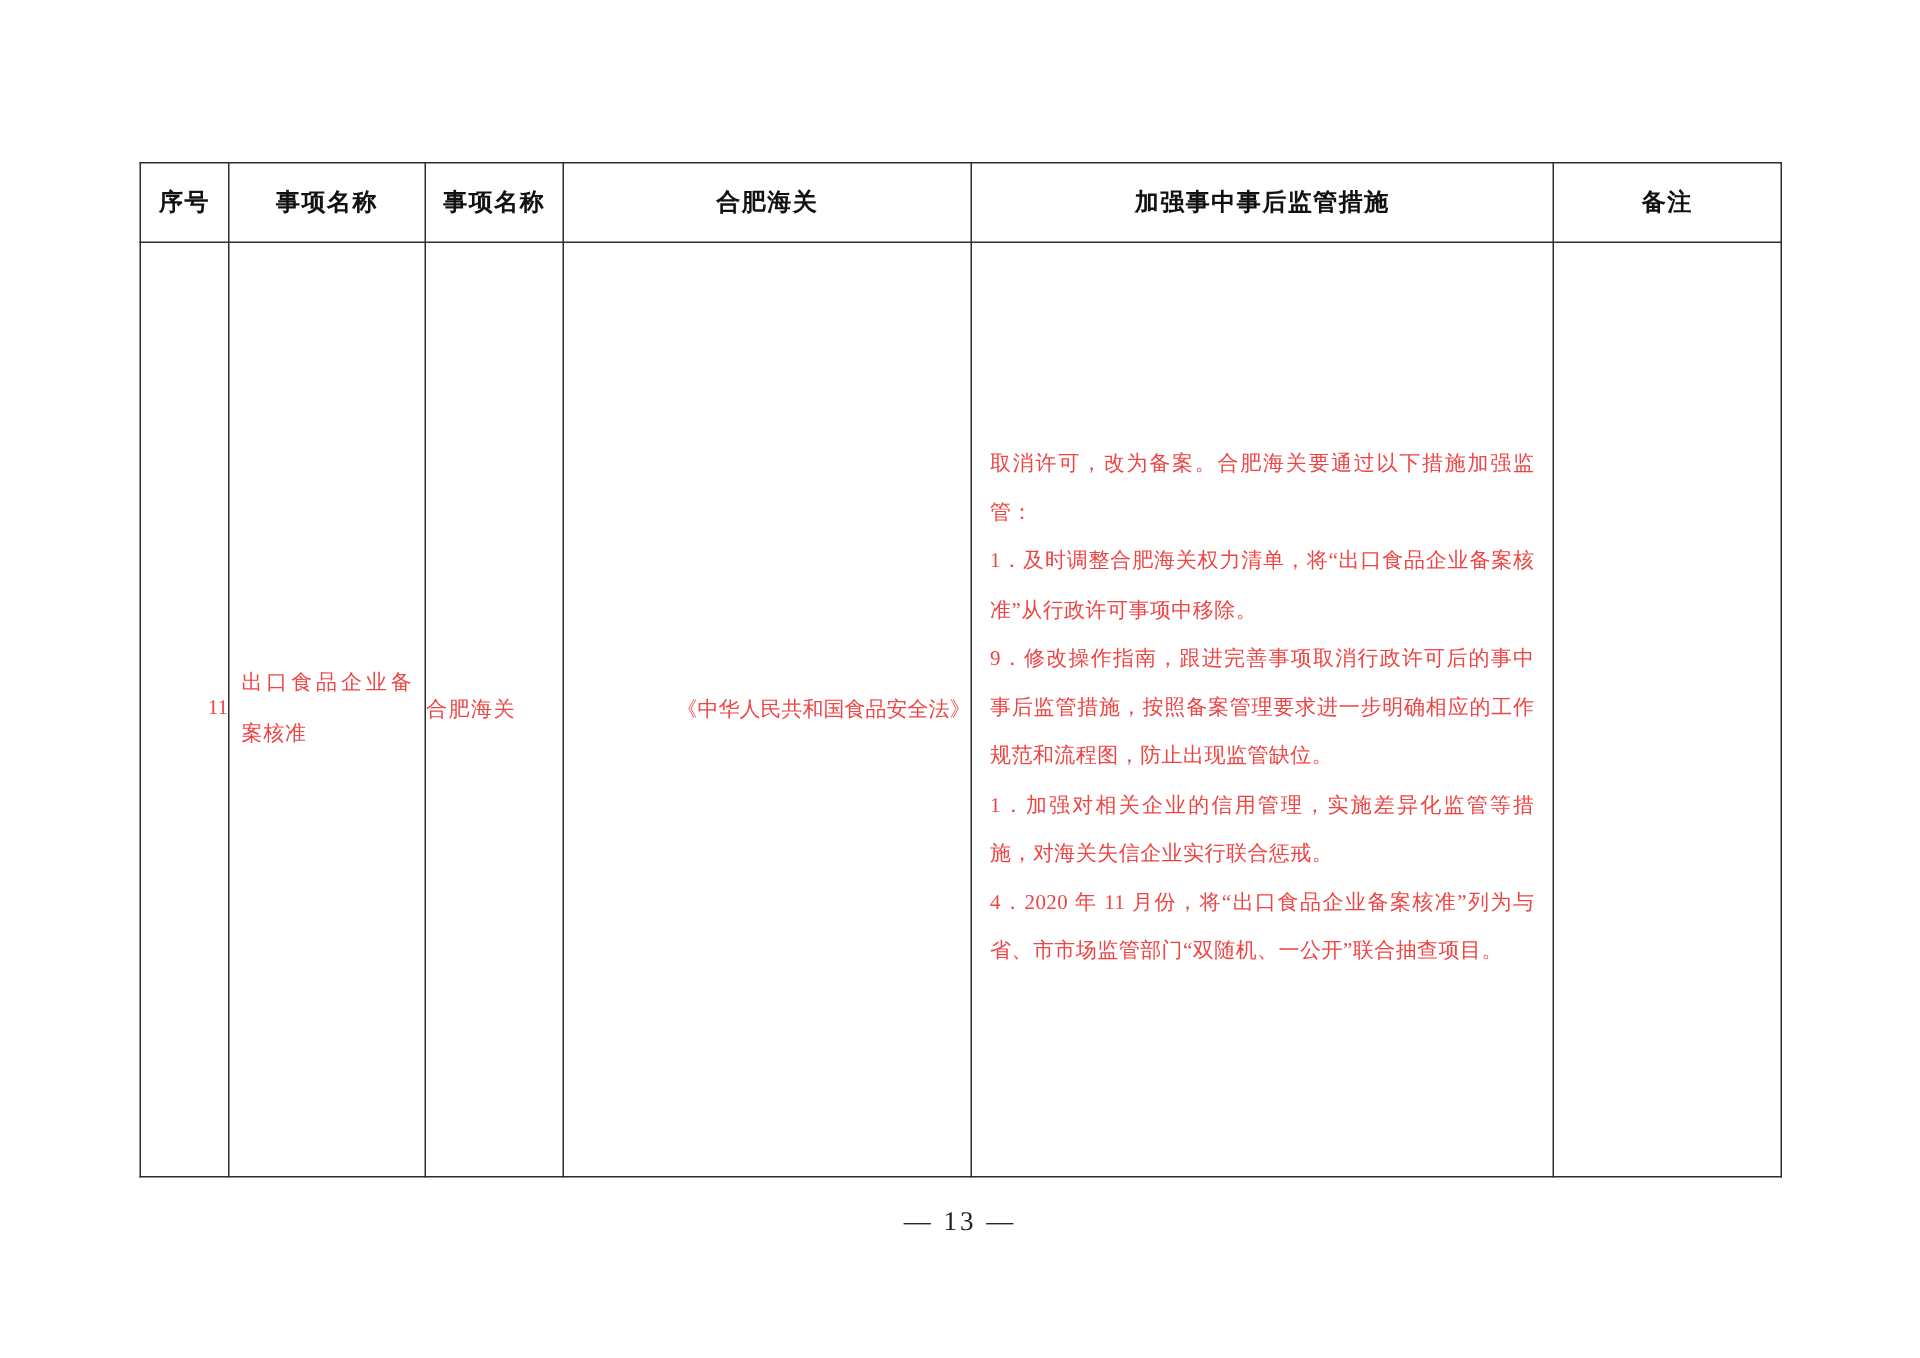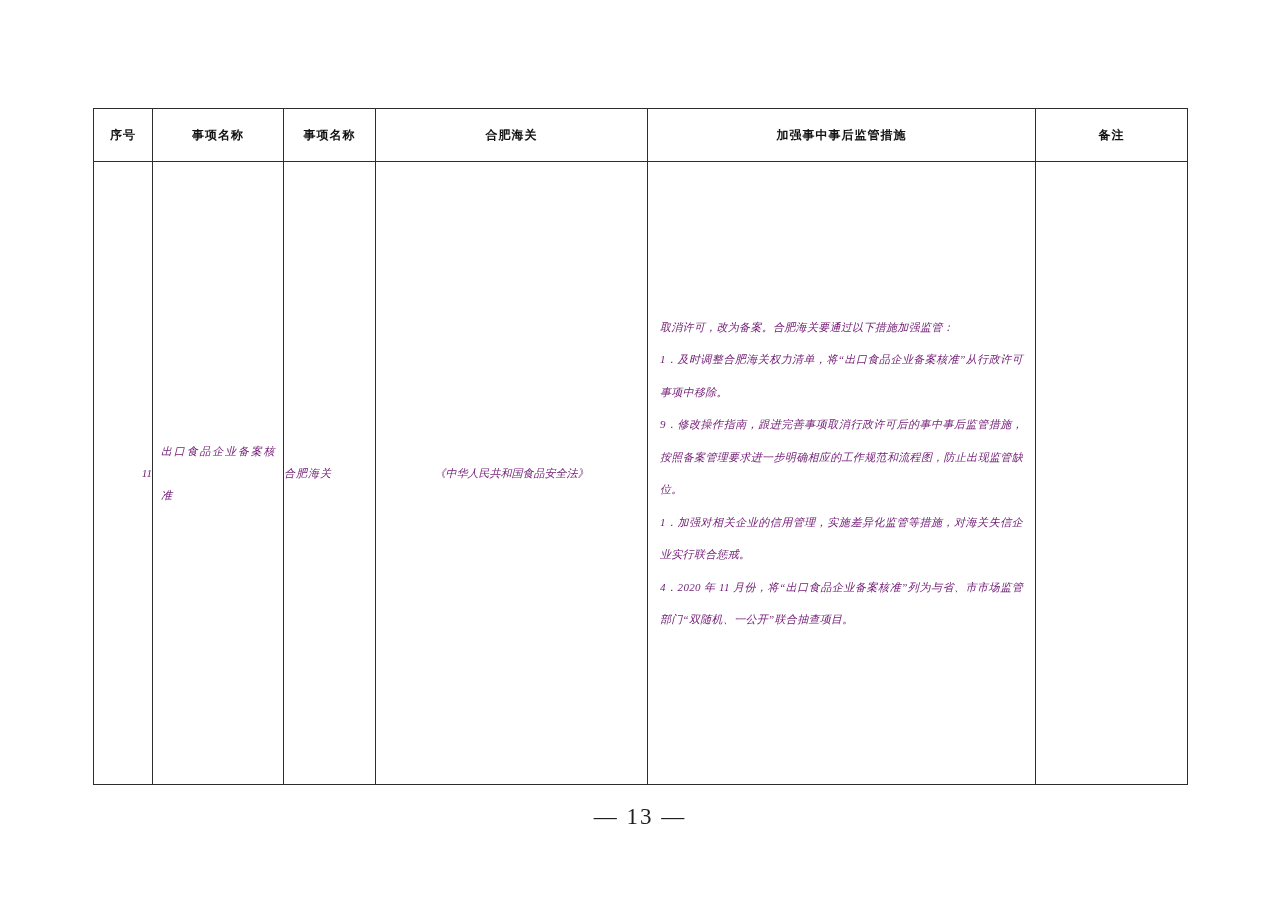--- a/index.html
+++ b/index.html
@@ -20,56 +20,55 @@
     width: 100%; height: 100%;
     border-collapse: collapse;
     table-layout: fixed;
   }
   table.doc-table, table.doc-table th, table.doc-table td {
     border: 1.5px solid #2d2d2d;
   }
   table.doc-table th {
     font-family: "Liberation Sans", "DejaVu Sans", sans-serif;
     font-weight: 700;
-    font-size: 12px;
+    font-size: 16px;
     height: 53px;
     text-align: center;
     vertical-align: middle;
     letter-spacing: 1px;
     color: #111;
   }
   table.doc-table td {
     vertical-align: middle;
-    font-size: 11px;
-    color: #701a75;
-    font-style: italic;
+    font-size: 14px;
+    color: #ef4444;
   }
   td.cell-serial { text-align: right; }
   td.cell-name { padding: 0 8px; }
   .item-name-text {
     text-align: justify;
-    line-height: 44px;
+    line-height: 34px;
     letter-spacing: 0.5px;
   }
   td.cell-dept { letter-spacing: 1px; }
-  td.cell-basis { text-align: center; }
+  td.cell-basis { text-align: right; }
   td.cell-measures { padding: 0 12px; }
   .measures-block { }
   .measure-paragraph {
     text-align: justify;
     line-height: 32.5px;
     letter-spacing: 0.3px;
   }
   td.cell-remark { }
   .page-footer {
     position: absolute;
     top: 804px; left: 0;
     width: 100%;
     text-align: center;
-    font-size: 23px;
+    font-size: 18px;
     color: #1f1f1f;
     letter-spacing: 2px;
   }
 </style>
 </head>
 <body>
 
 <div class="doc-table-wrap">
   <table class="doc-table">
     <colgroup>

